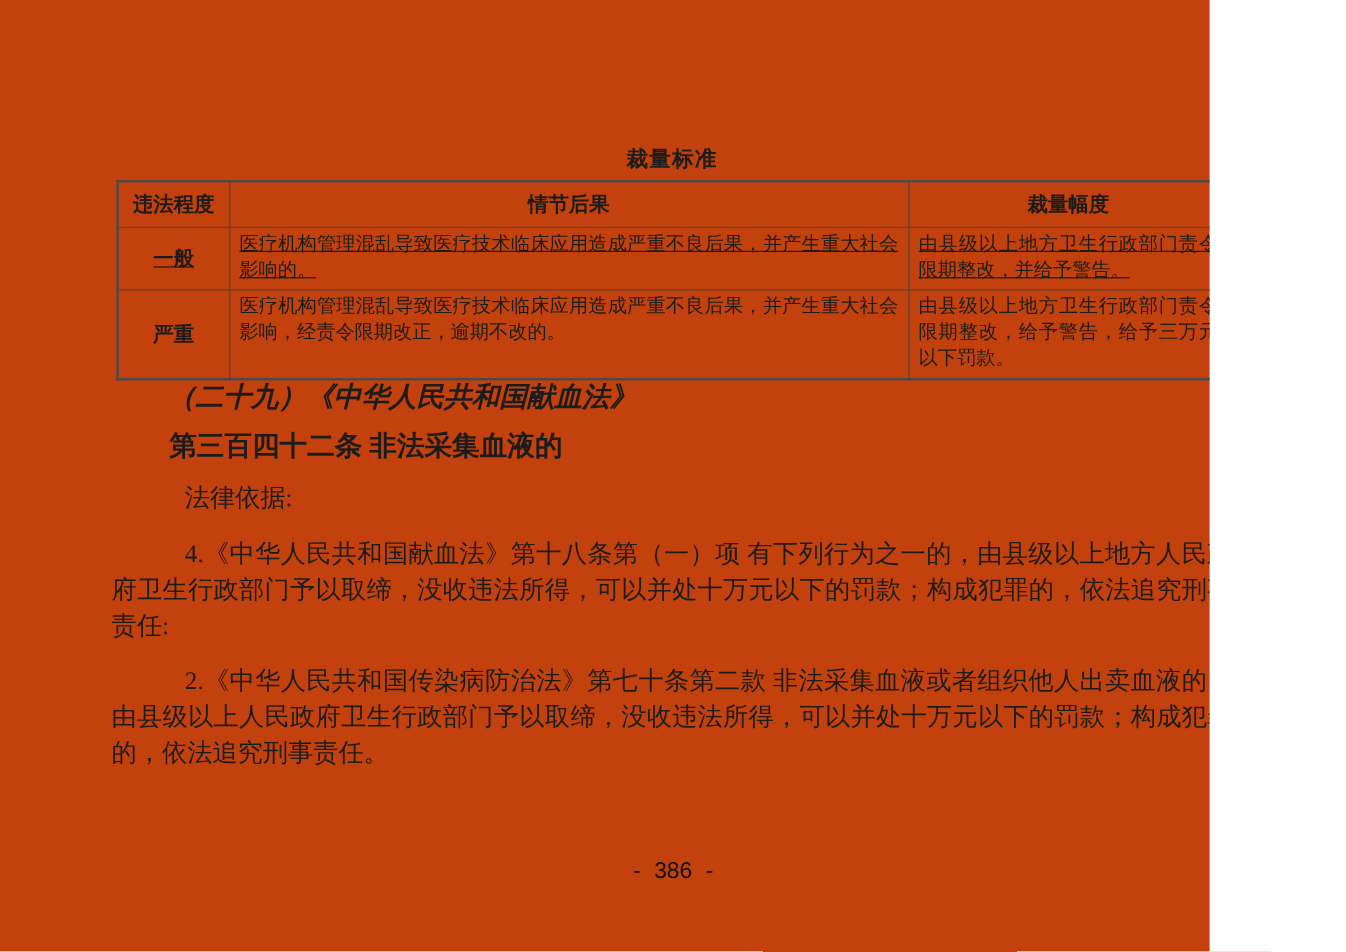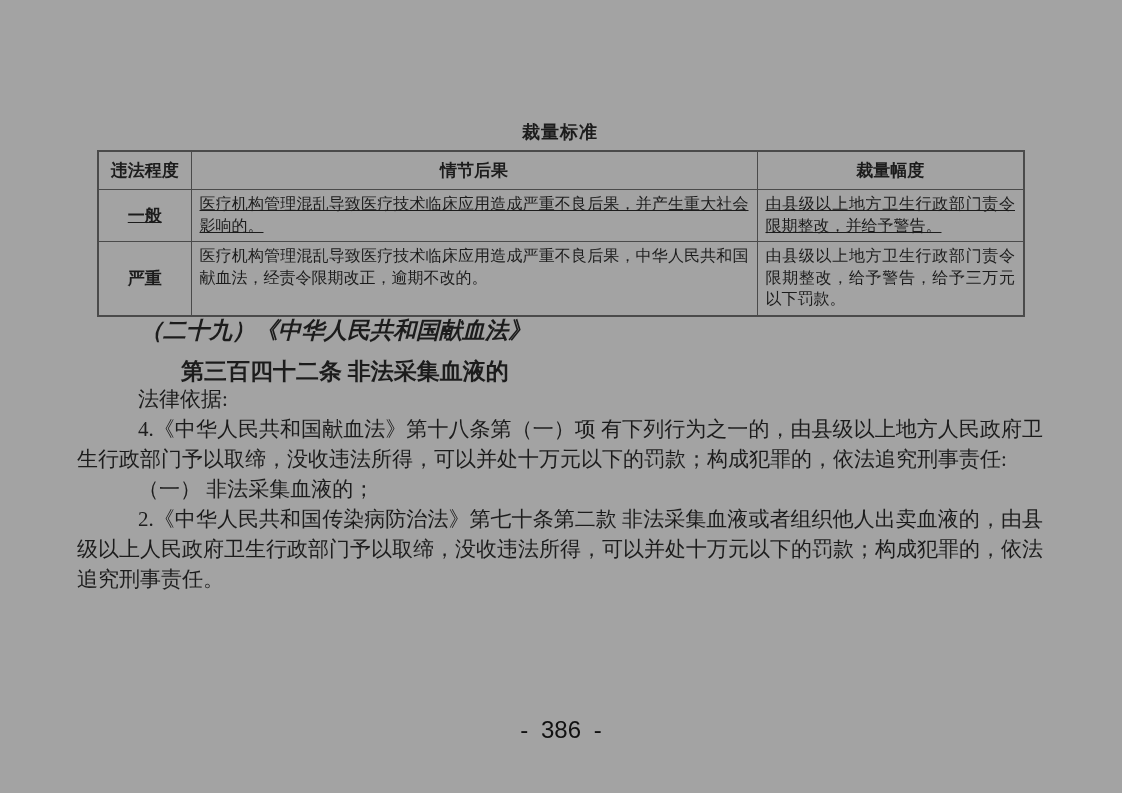--- a/index.html
+++ b/index.html
@@ -2,23 +2,23 @@
 <html><head>
 <meta charset="utf-8">
 <style>
   html, body {
     margin: 0;
     padding: 0;
     background: #ffffff;
   }
   .page {
     position: relative;
-    width: 1122px;
+    width: 1008px;
     height: 793px;
-    background: #a3a3a3;
+    background: #c2410c;
     font-family: "Liberation Serif", "DejaVu Serif", serif;
     color: #1c1c1c;
     overflow: hidden;
   }
   .doc-title {
     position: absolute;
     top: 120px;
     left: 97px;
     width: 926px;
     text-align: center;
@@ -69,43 +69,42 @@
     font-size: 23px;
     font-weight: bold;
     font-style: italic;
   }
   .article-heading {
     position: absolute;
     top: 356px;
     left: 141px;
     font-size: 23px;
     font-weight: bold;
-    margin-left: 40px;
   }
   .body-text {
     position: absolute;
     top: 384px;
     left: 77px;
     width: 966px;
     font-size: 21px;
     line-height: 30px;
     text-align: justify;
   }
   .body-text p {
-    margin: 0;
+    margin: 16px;
     text-indent: 61px;
   }
   .page-number {
     position: absolute;
     top: 716px;
     left: 0;
     width: 1122px;
     text-align: center;
     font-family: "Liberation Sans", "DejaVu Sans", sans-serif;
-    font-size: 24px;
+    font-size: 19px;
     color: #111111;
     word-spacing: 6px;
   }
 </style>
 </head>
 <body>
 
 <div class="page">
 
   <div class="doc-title">裁量标准</div>
@@ -124,32 +123,31 @@
       </tr>
     </thead>
     <tbody>
       <tr class="row-general">
         <td class="degree">一般</td>
         <td class="text-cell">医疗机构管理混乱导致医疗技术临床应用造成严重不良后果，并产生重大社会影响的。</td>
         <td class="text-cell">由县级以上地方卫生行政部门责令限期整改，并给予警告。</td>
       </tr>
       <tr class="row-serious">
         <td class="degree">严重</td>
-        <td class="text-cell">医疗机构管理混乱导致医疗技术临床应用造成严重不良后果，中华人民共和国献血法，经责令限期改正，逾期不改的。</td>
+        <td class="text-cell">医疗机构管理混乱导致医疗技术临床应用造成严重不良后果，并产生重大社会影响，经责令限期改正，逾期不改的。</td>
         <td class="text-cell">由县级以上地方卫生行政部门责令限期整改，给予警告，给予三万元以下罚款。</td>
       </tr>
     </tbody>
   </table>
 
   <div class="section-heading">（二十九）《中华人民共和国献血法》</div>
 
   <div class="article-heading">第三百四十二条 非法采集血液的</div>
 
   <div class="body-text">
     <p>法律依据:</p>
     <p>4.《中华人民共和国献血法》第十八条第（一）项 有下列行为之一的，由县级以上地方人民政府卫生行政部门予以取缔，没收违法所得，可以并处十万元以下的罚款；构成犯罪的，依法追究刑事责任:</p>
-    <p>（一） 非法采集血液的；</p>
     <p>2.《中华人民共和国传染病防治法》第七十条第二款 非法采集血液或者组织他人出卖血液的，由县级以上人民政府卫生行政部门予以取缔，没收违法所得，可以并处十万元以下的罚款；构成犯罪的，依法追究刑事责任。</p>
   </div>
 
   <div class="page-number">- 386 -</div>
 
 </div>
 
 </body></html>

